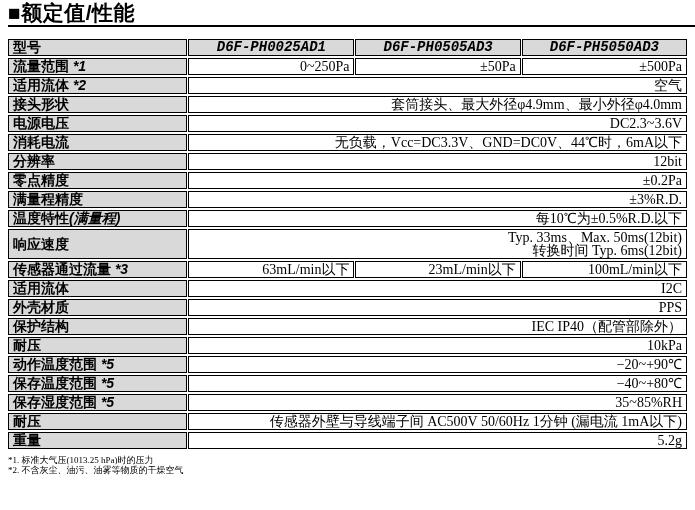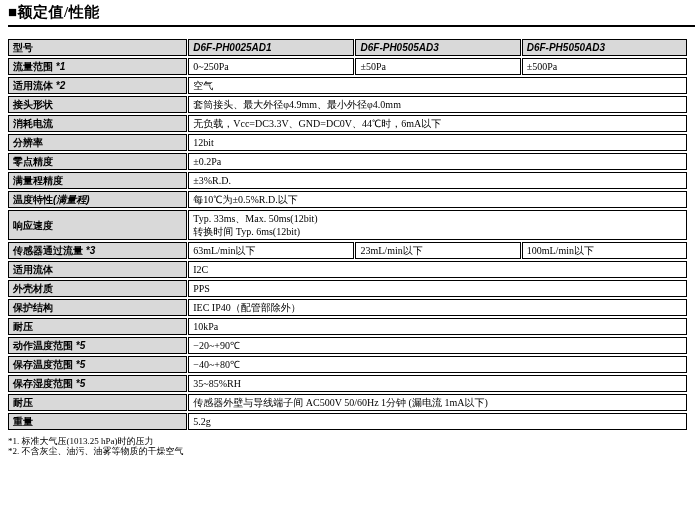--- a/index.html
+++ b/index.html
@@ -5,40 +5,40 @@
   html,body{margin:0;padding:0;}
   body{
     width:695px;height:510px;overflow:hidden;background:#ffffff;color:#000;
     font-family:"Liberation Serif",serif;position:relative;
   }
   .titlebar{
     margin:4px 0 0 8px;padding-bottom:4px;
     border-bottom:2px solid #000;width:687px;box-sizing:border-box;
   }
   .title{
-    font-family:Liberation Serif, serif;font-weight:bold;
-    font-size:15px;line-height:17px;letter-spacing:0.5px;
+    font-family:Liberation Sans, sans-serif;font-weight:bold;
+    font-size:21px;line-height:17px;letter-spacing:0.5px;
   }
   table.spec{
     margin:10px 0 0 7px;width:681px;table-layout:fixed;
     border-collapse:separate;border-spacing:1px 2px;
   }
   .spec th,.spec td{
-    border:1px solid #000;font-size:10px;line-height:13px;height:13px;
+    border:1px solid #000;font-size:14px;line-height:13px;height:13px;
     padding:1px 4px;overflow:hidden;white-space:nowrap;vertical-align:middle;
   }
   .spec th.lab{
     background:#d9d9d9;text-align:left;font-weight:bold;
     font-family:"Liberation Sans",sans-serif;
   }
   .spec th.model{
-    background:#d9d9d9;text-align:left;font-style:italic;font-weight:bold;
-    font-family:Liberation Sans, sans-serif;
+    background:#d9d9d9;text-align:center;font-style:italic;font-weight:bold;
+    font-family:Liberation Mono, monospace;
   }
-  .spec td.val{text-align:left;font-family:"Liberation Serif",serif;}
+  .spec td.val{text-align:right;font-family:"Liberation Serif",serif;}
   .mk,.sfx{font-style:italic;font-weight:bold;}
   .notes{margin:5px 0 0 8px;font-size:9px;line-height:9.7px;}
   .note{white-space:nowrap;}
 </style>
 </head>
 <body>
 
 <div class="titlebar">
   <div class="title">■额定值/性能</div>
 </div>
@@ -66,20 +66,26 @@
       <tr>
         <th class="lab">适用流体 <span class="mk">*2</span></th>
         <td class="val" colspan="3">
           <div>空气</div>
         </td>
       </tr>
       <tr>
         <th class="lab">接头形状</th>
         <td class="val" colspan="3">
           <div>套筒接头、最大外径φ4.9mm、最小外径φ4.0mm</div>
+        </td>
+      </tr>
+      <tr>
+        <th class="lab">电源电压</th>
+        <td class="val" colspan="3">
+          <div>DC2.3~3.6V</div>
         </td>
       </tr>
       <tr>
         <th class="lab">消耗电流</th>
         <td class="val" colspan="3">
           <div>无负载，Vcc=DC3.3V、GND=DC0V、44℃时，6mA以下</div>
         </td>
       </tr>
       <tr>
         <th class="lab">分辨率</th>

